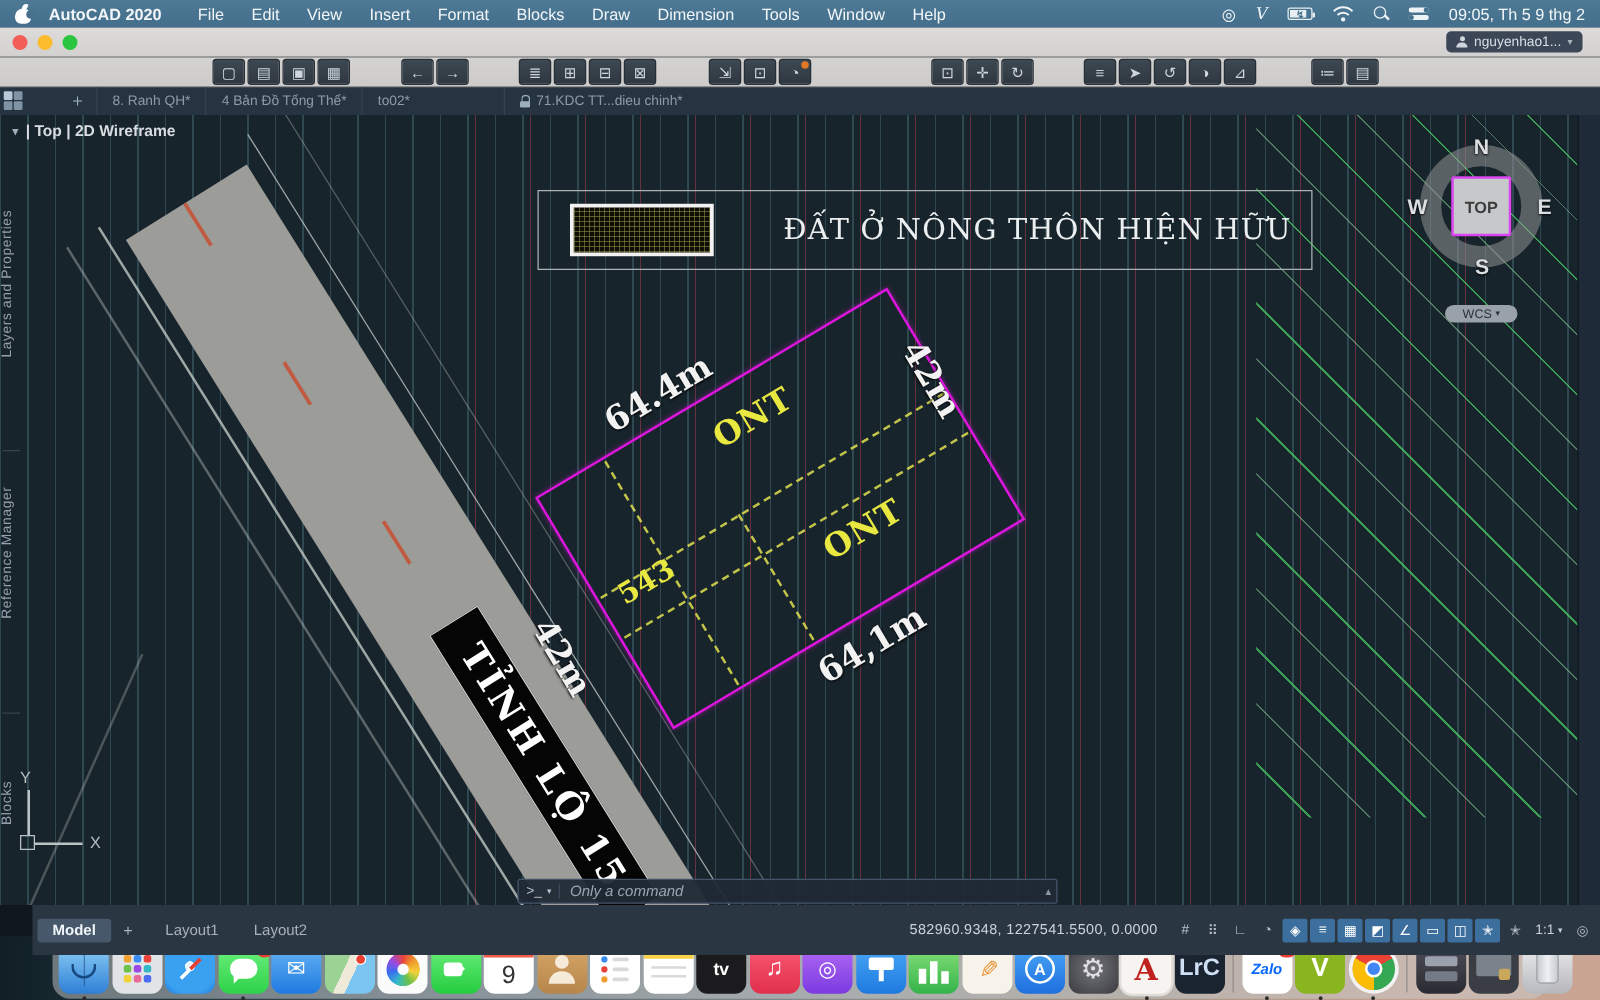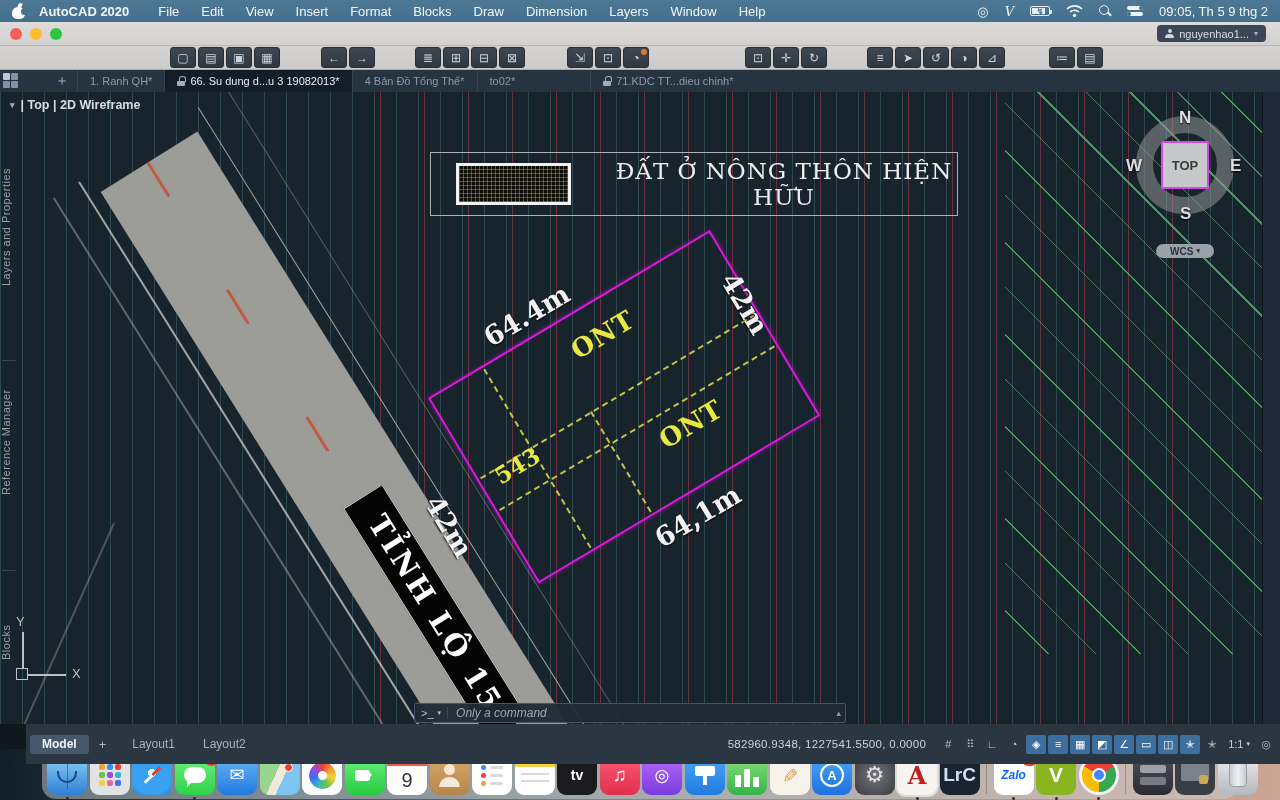--- a/index.html
+++ b/index.html
@@ -77,21 +77,21 @@
   .road-center{position:absolute;left:54px;top:0;bottom:0;width:3px;
     background:repeating-linear-gradient(180deg,#c05a40 0 40px,transparent 40px 150px);}
   .road-edge{position:absolute;top:-20px;bottom:-20px;width:1.5px;background:rgba(215,224,216,.7);}
   .re1{left:-14px;} .re2{left:-44px;opacity:.5;} .re3{right:-14px;} .re4{right:-48px;opacity:.45;}
 
   .road-label{position:absolute;left:298px;top:498px;width:275px;height:46px;background:#050505;border:1px solid #cfd4cf;
     transform:rotate(58deg);display:flex;align-items:center;justify-content:center;
     color:#fff;font-family:"DejaVu Serif",serif;font-weight:bold;font-size:29px;letter-spacing:3px;}
 
   
-  .legend{position:absolute;left:430px;top:60px;width:528px;height:64px;border:1px solid #aab2b4;display:flex;align-items:center;gap:40px;}
+  .legend{position:absolute;left:430px;top:60px;width:620px;height:64px;border:1px solid #aab2b4;display:flex;align-items:center;gap:40px;}
   .legend-swatch{margin-left:25px;width:115px;height:42px;border:3px solid #f2f2f2;background-color:#0d0d06;
     background-image:repeating-linear-gradient(0deg,rgba(150,150,70,.55) 0 1px,transparent 1px 4px),
                      repeating-linear-gradient(90deg,rgba(150,150,70,.55) 0 1px,transparent 1px 4px);}
   .legend-title{flex:1;text-align:center;color:#eceff0;font-family:"DejaVu Serif",serif;font-size:23px;letter-spacing:1px;}
 
   
   .parcel{position:absolute;left:428px;top:306px;width:328px;height:216px;border:2px solid #dd16dd;
     transform:rotate(-30.8deg);transform-origin:0 0;box-shadow:0 0 4px rgba(221,22,221,.5);}
   .pdash-h{position:absolute;left:2px;right:2px;border-top:2px dashed rgba(225,225,80,.85);}
   .pdash-v{position:absolute;border-left:2px dashed rgba(225,225,80,.85);}
@@ -99,21 +99,21 @@
   .pdim{color:#f2f2f2;font-size:27px;text-shadow:0 1px 2px #000;}
   .pzone{color:#e8e840;font-size:26px;letter-spacing:1px;}
   .pnum{color:#e8e840;font-size:23px;}
 
   
   .vcube-ring{position:absolute;left:1136px;top:24px;width:98px;height:98px;border-radius:50%;border:17px solid rgba(145,148,150,.55);}
   .vcube-face{position:absolute;left:1161px;top:49px;width:48px;height:48px;background:#c6c8ca;border:2px solid #d946ef;border-radius:2px;
     display:flex;align-items:center;justify-content:center;color:#3c3c3c;font-weight:bold;font-size:13px;}
   .vc-letter{position:absolute;color:#dcdfe1;font-weight:bold;font-size:17px;text-shadow:0 1px 2px #000;}
   .wcs-pill{position:absolute;left:1156px;top:152px;width:58px;height:14px;background:#99a1ab;border-radius:7px;
-    display:flex;align-items:center;justify-content:center;gap:3px;color:#2b3238;font-size:10px;font-weight:bold;}
+    display:flex;align-items:center;justify-content:center;gap:3px;color:#2b3238;font-size:10px;font-weight:normal;}
 
   
   .sidestrip{position:absolute;right:0;top:0;width:18px;height:632px;background:#1e2a38;border-left:1px solid #0e161e;}
   .side-tab{position:absolute;left:0;width:18px;color:#97a1ac;font-size:11px;writing-mode:vertical-rl;transform:rotate(180deg);
     text-align:center;letter-spacing:.5px;}
   .side-div{position:absolute;left:2px;right:2px;height:1px;background:#35434f;}
 
   
   .vp-ctl{position:absolute;left:10px;top:6px;color:#d8dde2;font-size:12.5px;font-weight:bold;display:flex;align-items:center;gap:6px;}
   .vp-ctl .chip{color:#9fb0bd;font-size:9px;}
@@ -241,21 +241,21 @@
       </span>
     <span class="appname" data-interactable="true">AutoCAD 2020</span>
     <span class="menu-item" data-interactable="true">File</span>
     <span class="menu-item" data-interactable="true">Edit</span>
     <span class="menu-item" data-interactable="true">View</span>
     <span class="menu-item" data-interactable="true">Insert</span>
     <span class="menu-item" data-interactable="true">Format</span>
     <span class="menu-item" data-interactable="true">Blocks</span>
     <span class="menu-item" data-interactable="true">Draw</span>
     <span class="menu-item" data-interactable="true">Dimension</span>
-    <span class="menu-item" data-interactable="true">Layers</span>
+    <span class="menu-item" data-interactable="true">Tools</span>
     <span class="menu-item" data-interactable="true">Window</span>
     <span class="menu-item" data-interactable="true">Help</span>
   </div>
   <div class="mb-right">
     <span class="mb-ic" data-interactable="true">◎</span>
     <span class="mb-ic" style="font-style:italic;font-family:'DejaVu Serif',serif;" data-interactable="true">V</span>
     <span class="batt" data-interactable="true">
         <span class="fill"></span>
         <span class="bolt">↯</span>
       </span>
@@ -373,25 +373,21 @@
 
 <div class="filetabs" data-interactable="false">
   <span class="ft-grid" data-interactable="true">
       <span></span>
       <span></span>
       <span></span>
       <span></span>
     </span>
   <span class="ft-plus" data-interactable="true">＋</span>
   <span class="ftab" data-interactable="true">
-      <span data-interactable="false">1. Ranh QH*</span>
-    </span>
-  <span class="ftab active" data-interactable="true">
-      <span class="lock" data-interactable="false"></span>
-      <span data-interactable="false">66. Su dung d...u 3 19082013*</span>
+      <span data-interactable="false">8. Ranh QH*</span>
     </span>
   <span class="ftab" data-interactable="true">
       <span data-interactable="false">4 Bản Đồ Tổng Thể*</span>
     </span>
   <span class="ftab" style="padding-right:30px;" data-interactable="true">
       <span data-interactable="false">to02*</span>
     </span>
   <span class="ftab" style="margin-left:45px;" data-interactable="true">
       <span class="lock" data-interactable="false"></span>
       <span data-interactable="false">71.KDC TT...dieu chinh*</span>

